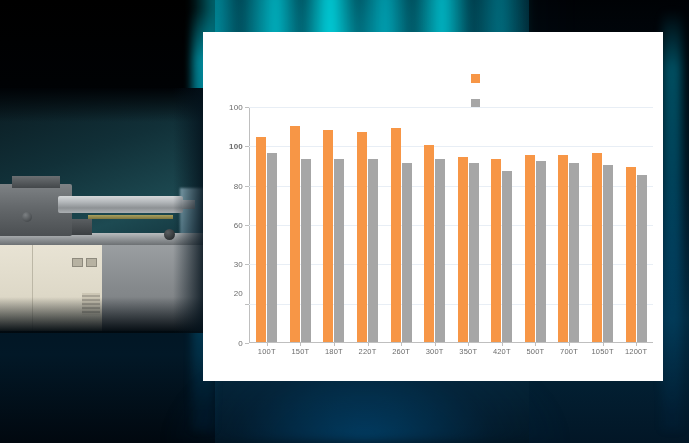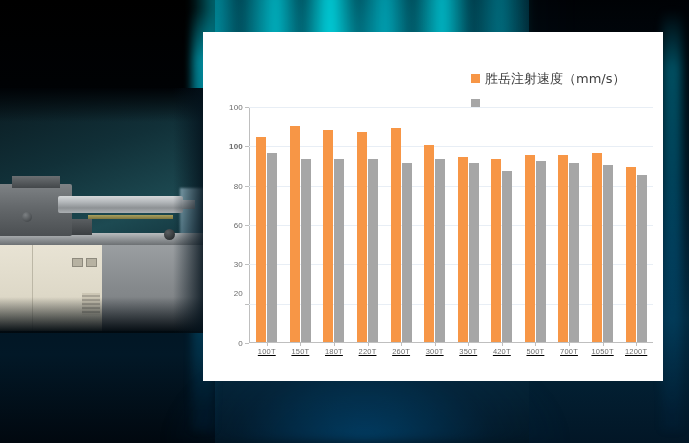--- a/index.html
+++ b/index.html
@@ -310,21 +310,20 @@
     position: absolute;
     left: 50%; bottom: -4px;
     width: 1px; height: 4px;
     background: #bfbfbf;
   }
   .xlabels {
     position: absolute;
     left: 47px; top: 315px;
     width: 403px;
     display: flex;
-    text-decoration: underline;
   }
   .xlabel-cell {
     flex: 1 1 0;
     text-align: center;
     font-size: 7.5px;
     color: #6b6b6b;
     font-family: "Liberation Sans", sans-serif;
     letter-spacing: 0.2px;
   }
 </style>
@@ -360,21 +359,20 @@
     <div class="photo-fade-t"></div>
     <div class="photo-fade-b"></div>
     <div class="photo-fade-r"></div>
   </div>
 
   <div class="chart-panel">
 
     <div class="legend">
       <div class="legend-row">
         <span class="legend-swatch" style="background: rgb(247, 150, 70);"></span>
-        <span class="legend-label">胜岳注射速度（mm/s）</span>
       </div>
       <div class="legend-row">
         <span class="legend-swatch" style="background: rgb(166, 166, 166);"></span>
       </div>
     </div>
 
     <div class="plot">
       <div class="axis-y"></div>
       <div class="axis-x"></div>
       <div id="grid-layer">

